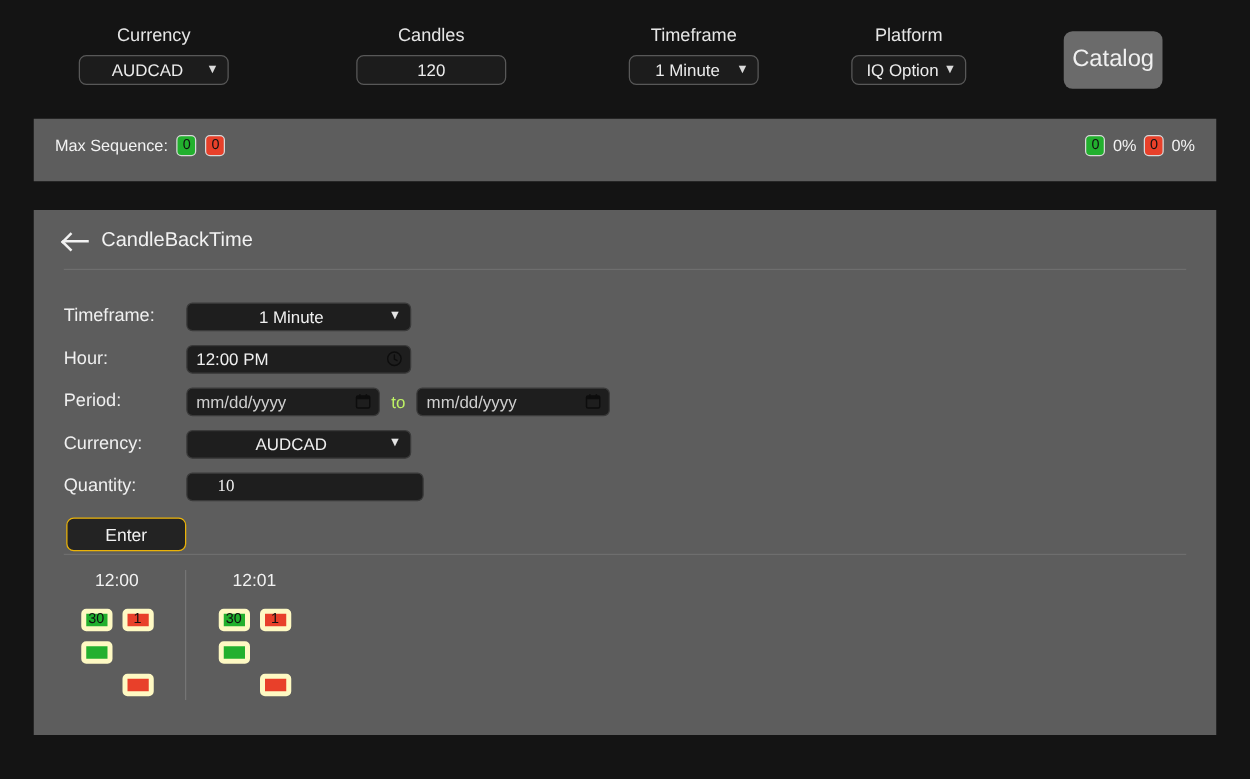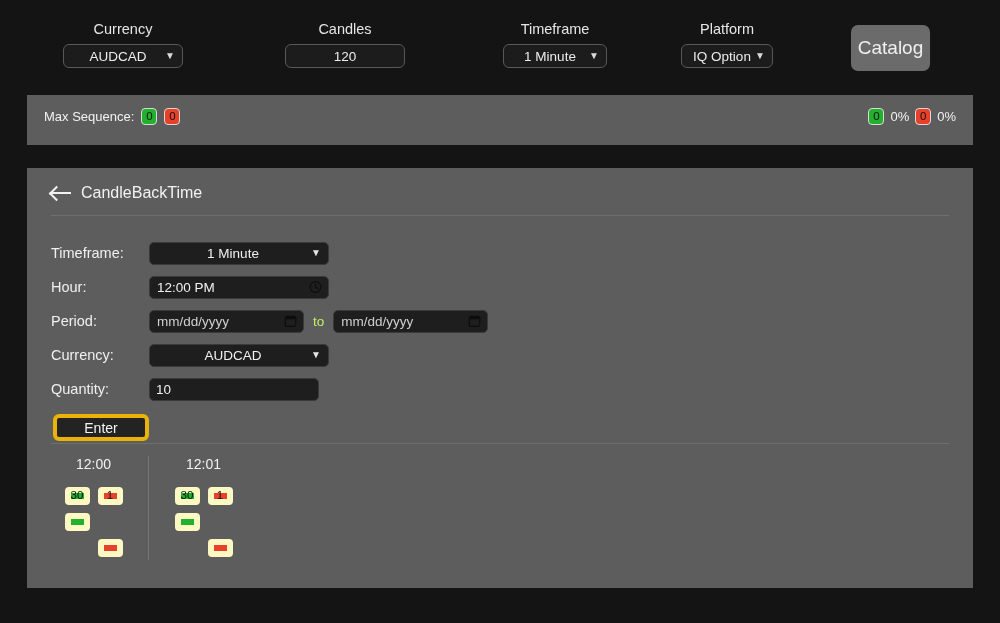--- a/index.html
+++ b/index.html
@@ -230,28 +230,28 @@
     right: 6px; top: 50%;
     transform: translateY(-50%);
     width: 13px; height: 13px;
     cursor: pointer;
   }
   .to-word {
     font-size: 13.5px;
     color: #bef264;
     margin: 0 9px;
   }
-  .fld.qty { width: 170px; padding-left: 6px; }
+  .fld.qty { width: 190px; padding-left: 24px; font-family: Liberation Serif, serif; }
 
   #enter-button {
     margin-top: 8px;
     margin-left: 2px;
     width: 96px; height: 27px;
     background: #232323;
-    border: 4px solid #eab308;
+    border: 1px solid #eab308;
     border-radius: 6px;
     color: #f2f2f2;
     font-size: 14px;
     font-family: "Liberation Sans", sans-serif;
     cursor: pointer;
   }
 
   #form-rule {
     position: absolute;
     left: 24px; top: 275px;
@@ -281,21 +281,21 @@
   .res-row {
     height: 26px;
     display: flex;
     align-items: center;
   }
   .cell { width: 29px; display: flex; justify-content: flex-start; }
   .cell.right { justify-content: flex-end; }
   .box {
     width: 25px; height: 18px;
     border-radius: 4px;
-    border: 6px solid #fef9c3;
+    border: 4px solid #fef9c3;
     box-sizing: border-box;
     display: flex;
     align-items: center;
     justify-content: center;
     font-size: 11.5px;
     color: #111;
     line-height: 1;
   }
   .box.green { background: #22b02e; }
   .box.red   { background: #e8402a; }

